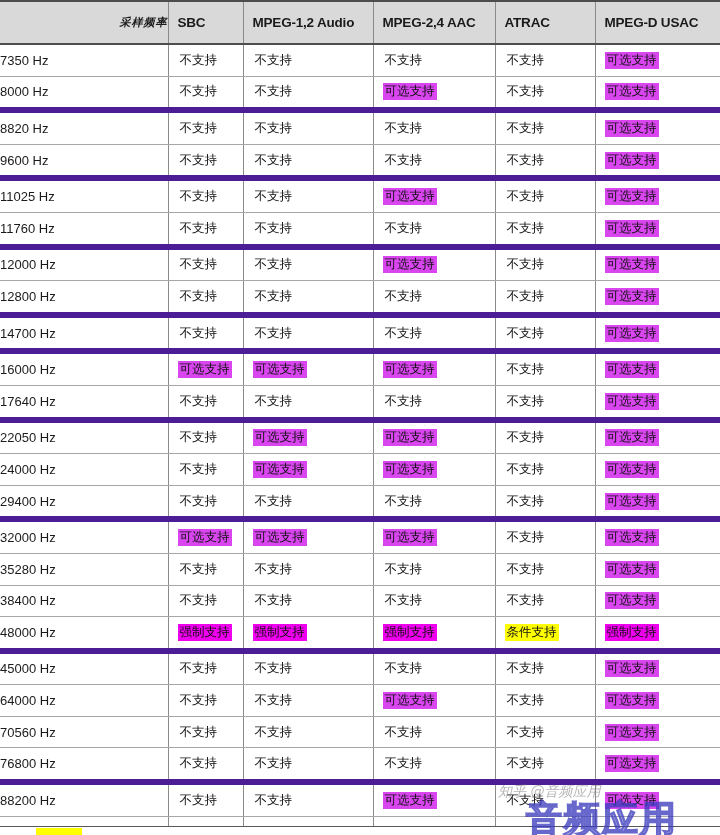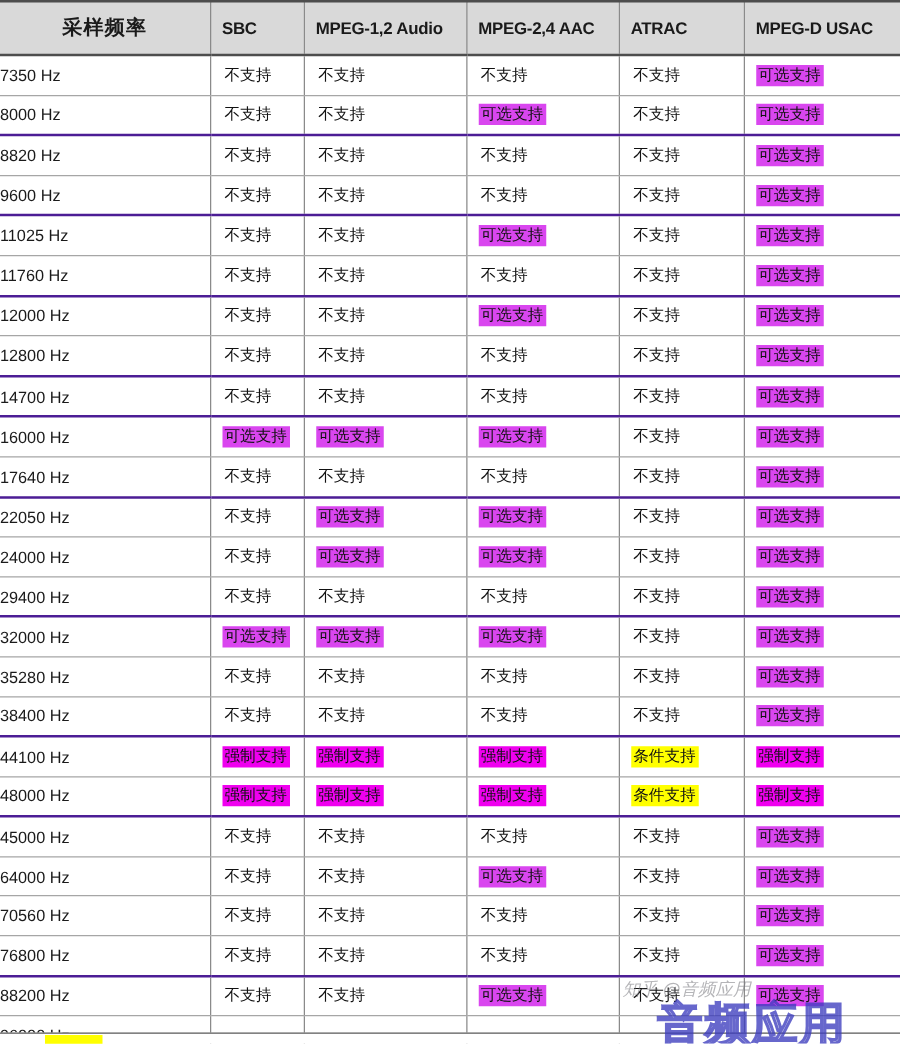--- a/index.html
+++ b/index.html
@@ -41,24 +41,25 @@
     color: #1a1a1a;
     border-right: 1px solid #8a8a8a;
     border-bottom: 2px solid #4d4d4d;
     padding: 0 0 0 9px;
     text-align: left;
     vertical-align: middle;
     letter-spacing: -0.2px;
     white-space: nowrap;
   }
   thead th.freq-head {
-    text-align: center;
-    font-size: 16px;
+    text-align: right;
+    font-size: 11px;
     padding-left: 0;
     letter-spacing: 1px;
+    font-style: italic;
   }
   thead th:last-child { border-right: none; }
 
   tbody td {
     height: 30.6px;
     border-right: 1px solid #8a8a8a;
     border-bottom: 1px solid #a6a6a6;
     font-size: 12.5px;
     color: #111111;
     padding: 0 0 0 9px;
@@ -66,21 +67,21 @@
     white-space: nowrap;
     overflow: hidden;
   }
   tbody td:last-child { border-right: none; }
   tbody td.freq-cell {
     text-align: left;
     padding-left: 0;
     font-size: 13px;
     color: #1a1a1a;
   }
-  tbody tr.thick-top > td { border-top: 2px solid #4c1d95; }
+  tbody tr.thick-top > td { border-top: 6px solid #4c1d95; }
 
   .mark {
     display: inline-block;
     padding: 1px 2px 2px 2px;
     line-height: 1.12;
   }
   .mark.hl-green   { background: #d946ef; }
   .mark.hl-magenta { background: #ef00ef; }
   .mark.hl-yellow  { background: #ffff00; }
   .mark.hl-none    { background: transparent; }
@@ -293,28 +294,20 @@
           <td><span class="mark hl-green">可选支持</span></td>
         </tr>
         <tr>
           <td class="freq-cell">38400 Hz</td>
           <td><span class="mark hl-none">不支持</span></td>
           <td><span class="mark hl-none">不支持</span></td>
           <td><span class="mark hl-none">不支持</span></td>
           <td><span class="mark hl-none">不支持</span></td>
           <td><span class="mark hl-green">可选支持</span></td>
         </tr>
-        <tr class="thick-top">
-          <td class="freq-cell">44100 Hz</td>
-          <td><span class="mark hl-magenta">强制支持</span></td>
-          <td><span class="mark hl-magenta">强制支持</span></td>
-          <td><span class="mark hl-magenta">强制支持</span></td>
-          <td><span class="mark hl-yellow">条件支持</span></td>
-          <td><span class="mark hl-magenta">强制支持</span></td>
-        </tr>
         <tr>
           <td class="freq-cell">48000 Hz</td>
           <td><span class="mark hl-magenta">强制支持</span></td>
           <td><span class="mark hl-magenta">强制支持</span></td>
           <td><span class="mark hl-magenta">强制支持</span></td>
           <td><span class="mark hl-yellow">条件支持</span></td>
           <td><span class="mark hl-magenta">强制支持</span></td>
         </tr>
         <tr class="thick-top">
           <td class="freq-cell">45000 Hz</td>

